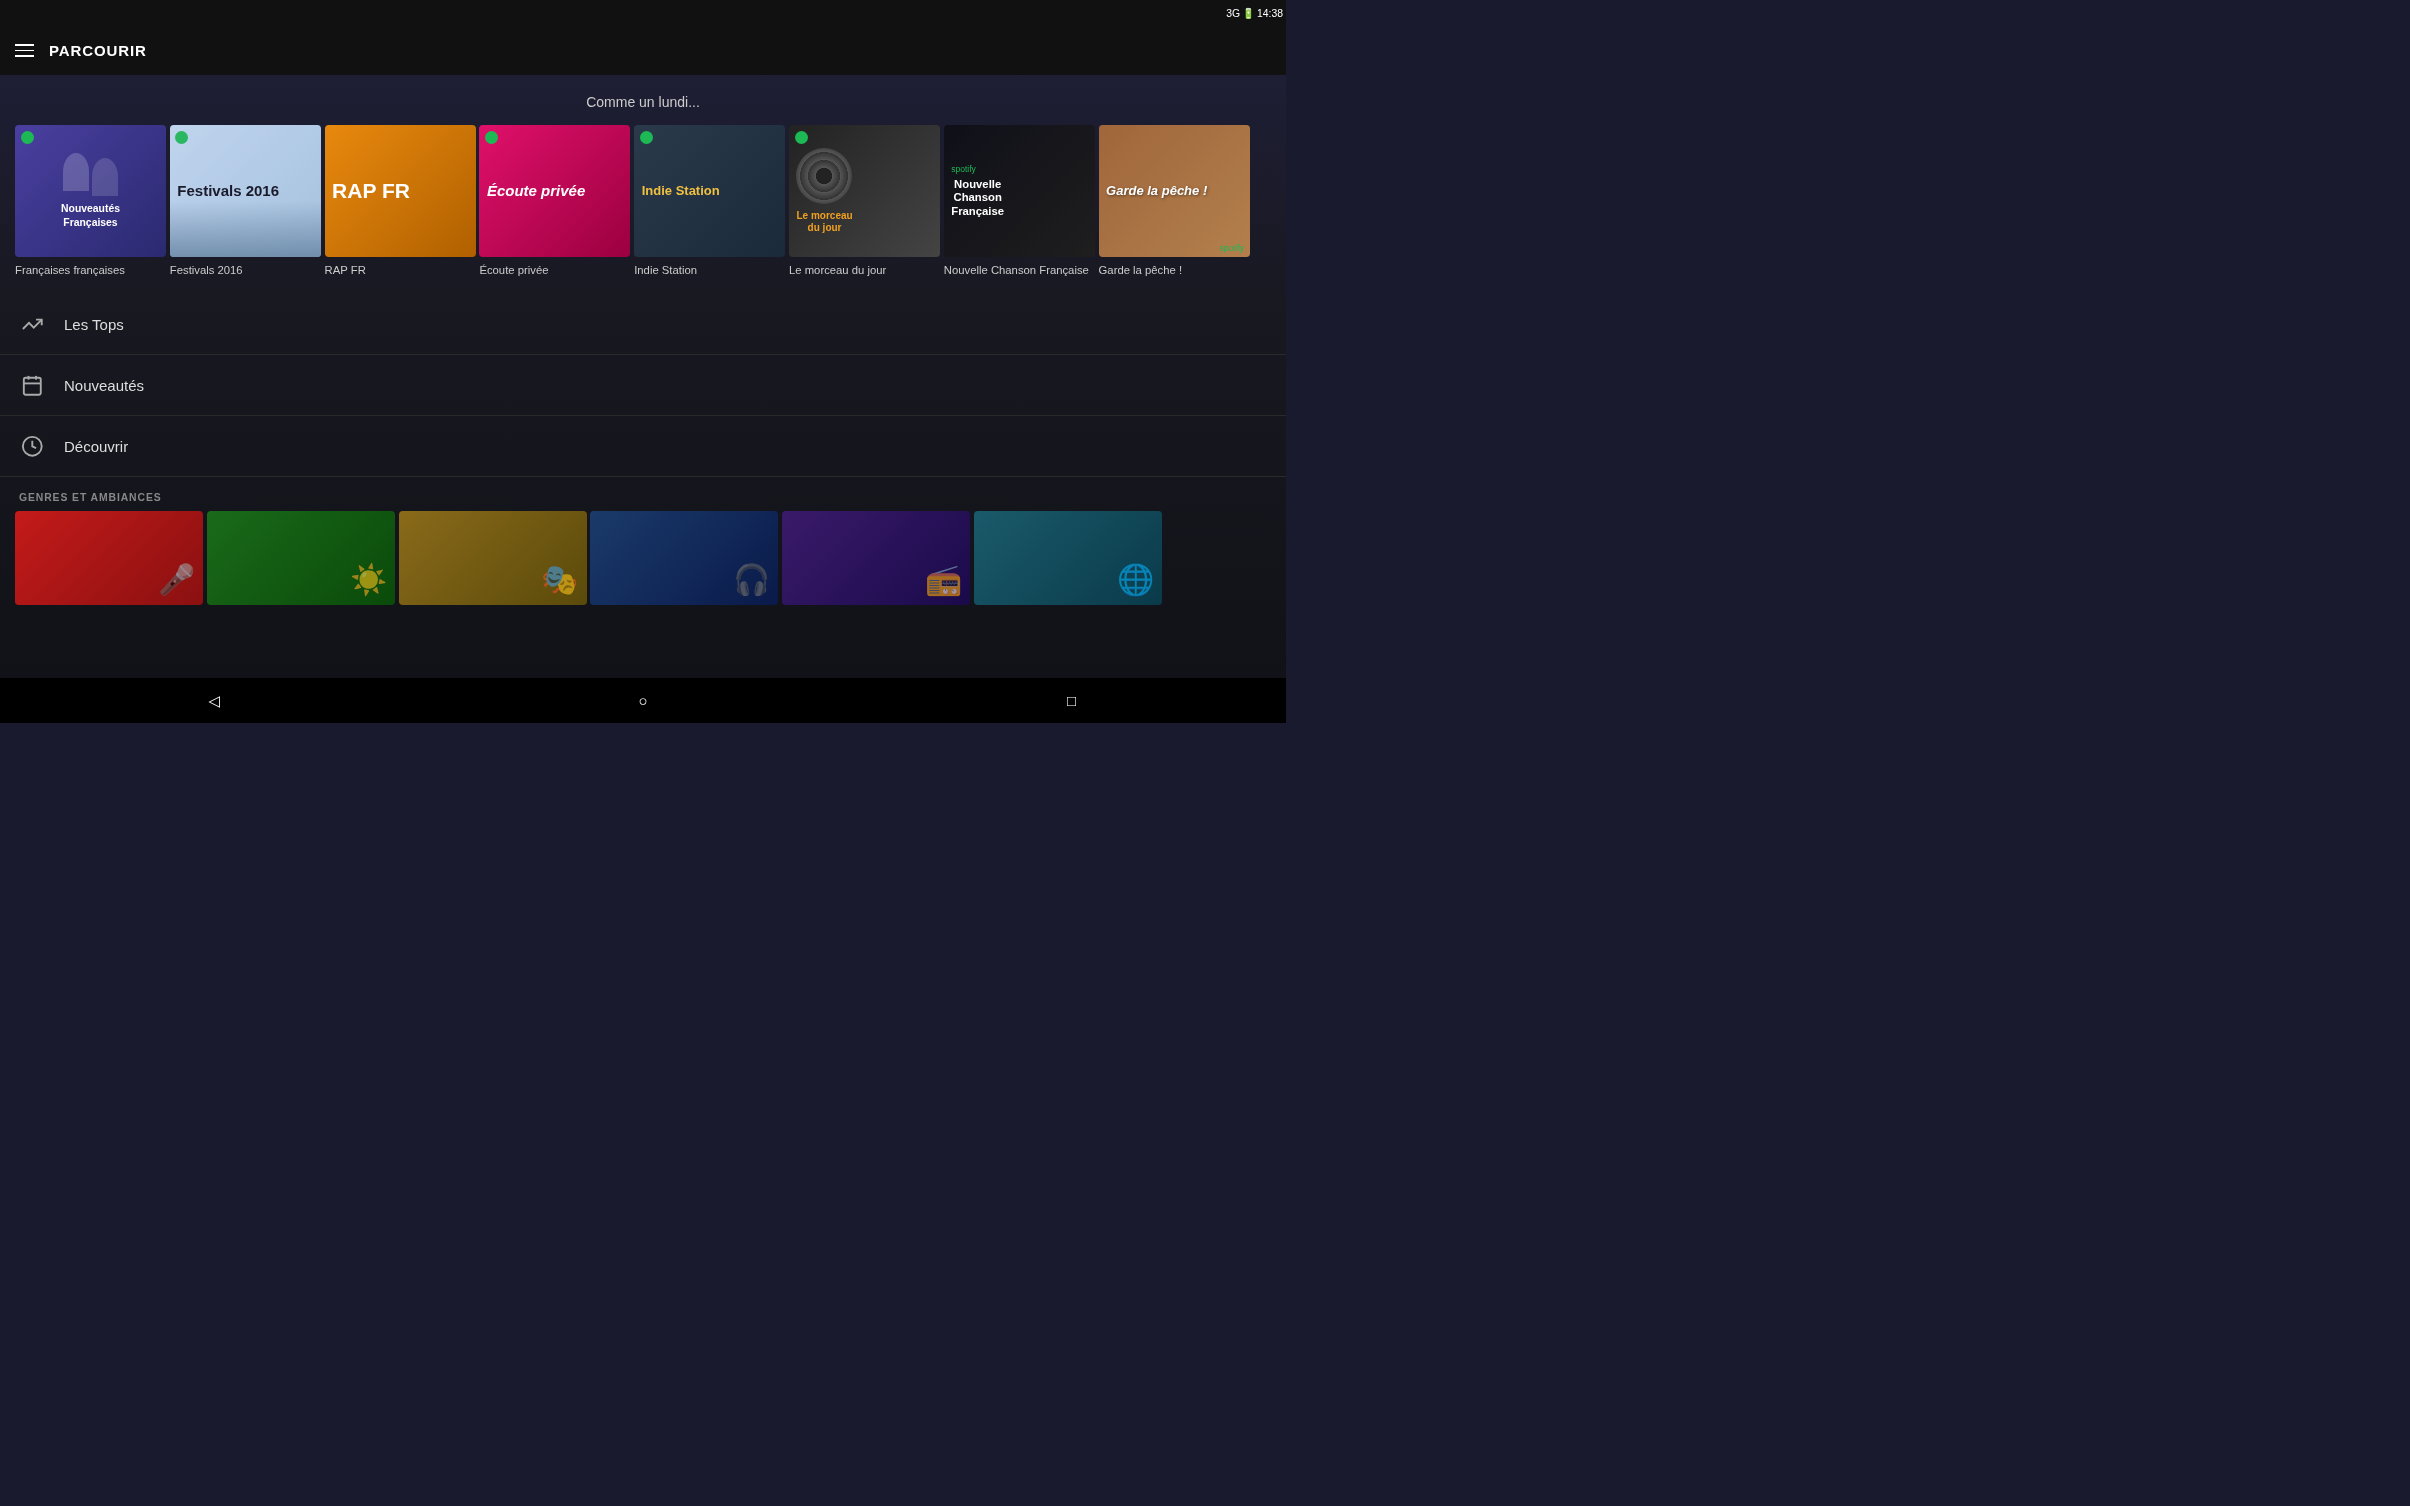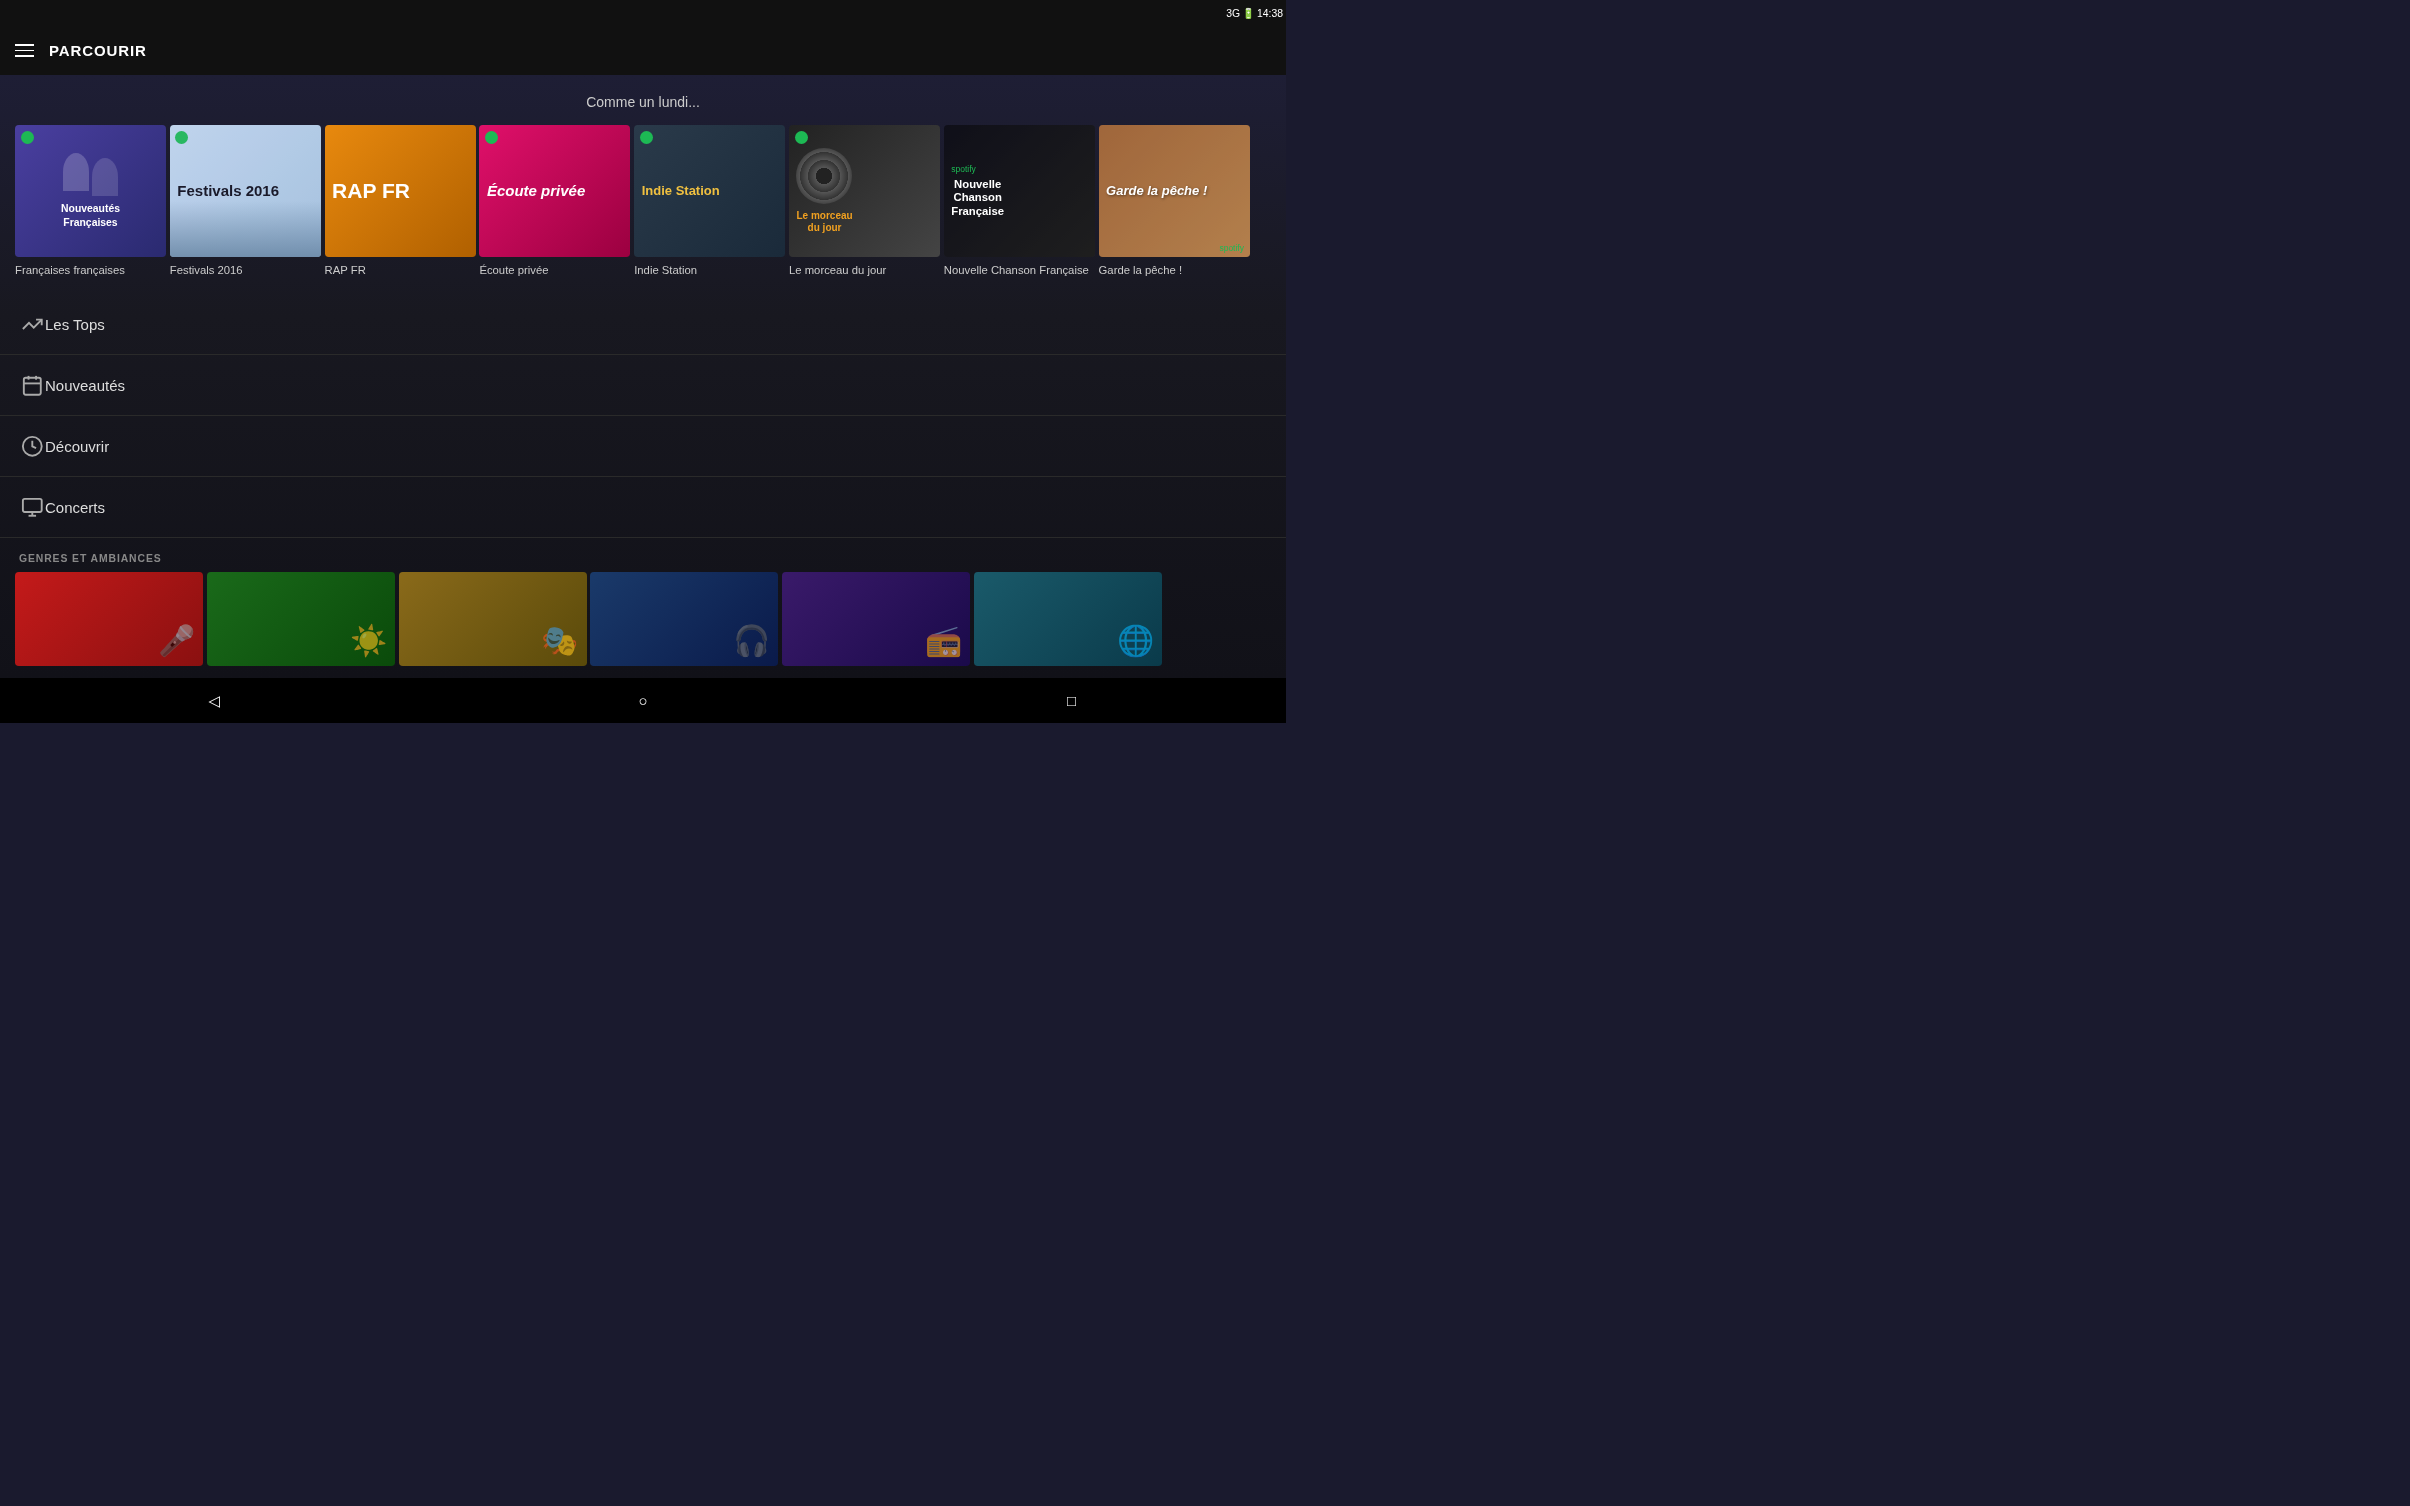--- a/index.html
+++ b/index.html
@@ -144,20 +144,21 @@
       font-weight: bold;
       color: #fff;
       text-align: center;
       line-height: 1.2;
     }
 
     
     .menu-item {
       display: flex;
       align-items: center;
+      gap: 19px;
       padding: 17px 19px;
       cursor: pointer;
       border-bottom: 0.9px solid #2a2a2a;
     }
     .menu-icon {
       width: 26px;
       height: 26px;
       display: flex;
       align-items: center;
       justify-content: center;
@@ -371,30 +372,20 @@
   <div class="menu-item">
     <div class="menu-icon">
       <svg width="22.6" height="22.6" viewBox="0 0 24 24" style="fill:none;stroke:#aaa;stroke-width:2;">
         <circle cx="12" cy="12" r="10"></circle>
         <polyline points="12 6 12 12 16 14"></polyline>
       </svg>
     </div>
     <span class="menu-label">Découvrir</span>
   </div>
 
-  <div class="menu-item">
-    <div class="menu-icon">
-      <svg width="22.6" height="22.6" viewBox="0 0 24 24" style="fill:none;stroke:#aaa;stroke-width:2;">
-        <rect x="2" y="3" width="20" height="14" rx="2"></rect>
-        <line x1="8" y1="21" x2="16" y2="21"></line>
-        <line x1="12" y1="17" x2="12" y2="21"></line>
-      </svg>
-    </div>
-    <span class="menu-label">Concerts</span>
-  </div>
 
   <div class="section-title">GENRES ET AMBIANCES</div>
 
   <div class="genre-grid">
 
     <div class="genre-card genre-bg-1">
       <span class="genre-icon">🎤</span>
     </div>
 
     <div class="genre-card genre-bg-2">

